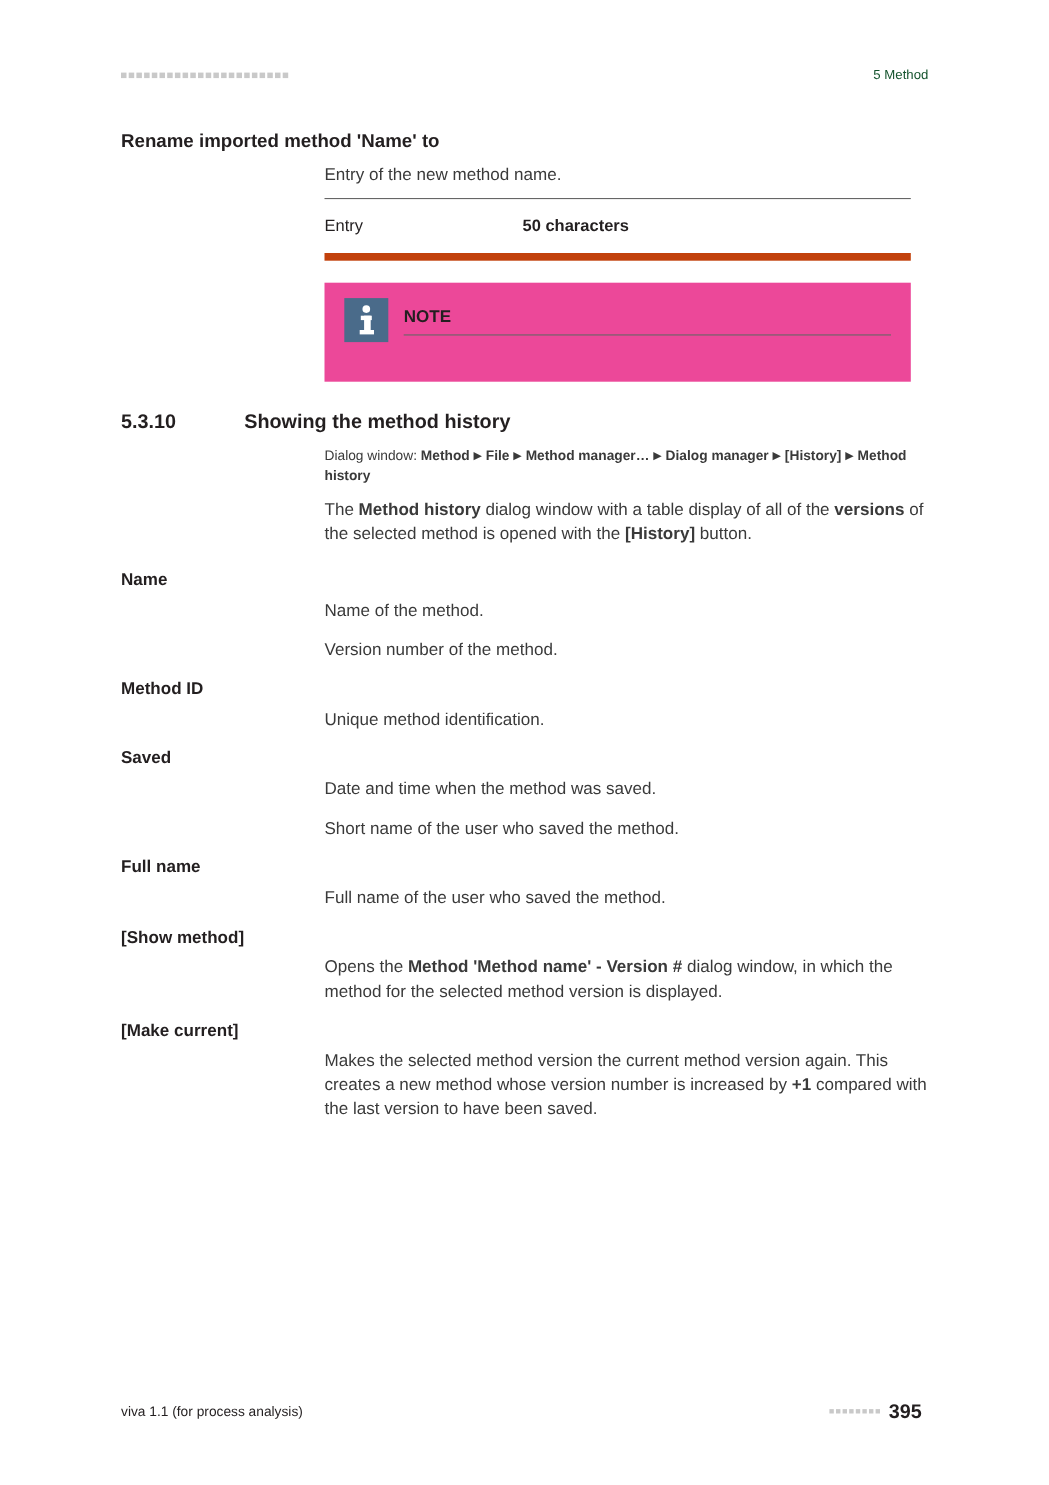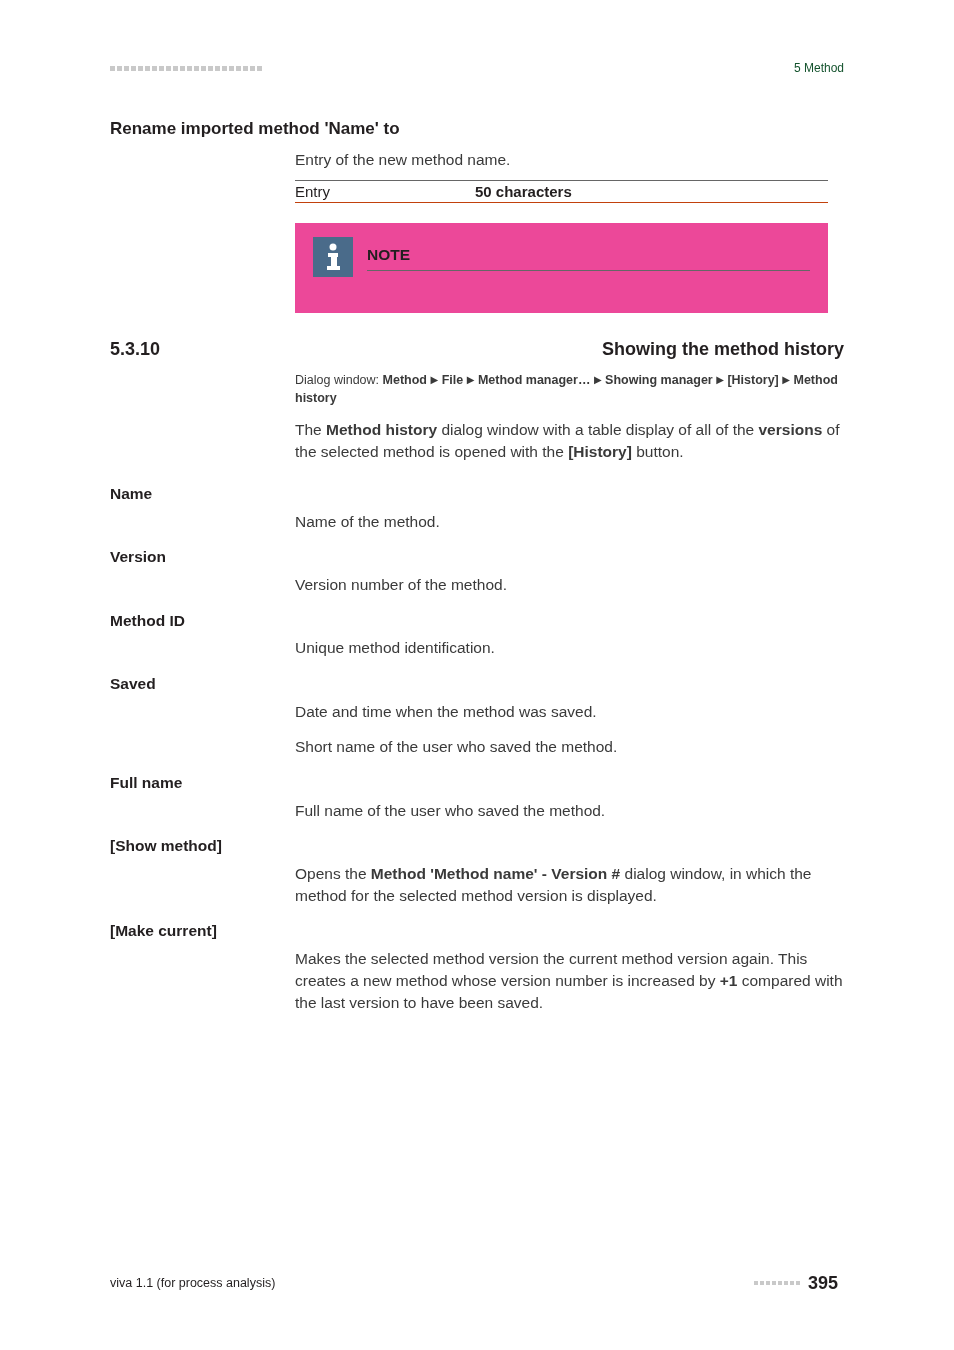--- a/index.html
+++ b/index.html
@@ -47,22 +47,22 @@
     margin-right: 0;
   }
   .body-text {
     font-size: 15.5px;
     color: #3a3a3a;
     margin-bottom: 10px;
   }
   .entry-row {
     display: flex;
     border-top: 1px solid #666;
-    border-bottom: 1px solid #c2410c;
-    padding: 0 0;
+    border-bottom: 7px solid #c2410c;
+    padding: 14px 0;
     margin-bottom: 20px;
     font-size: 15px;
   }
   .entry-row .label { width: 180px; }
   .entry-row .value { font-weight: 700; }
   .note-box {
     background: #ec4899;
     padding: 14px 18px 18px 18px;
     margin-bottom: 24px;
   }
@@ -89,25 +89,24 @@
   .note-title {
     font-weight: 700;
     font-size: 15.5px;
   }
   .note-body {
     font-size: 15.5px;
     color: #3a3a3a;
   }
   .section-row {
     display: flex;
-    gap: 28px;
+    gap: 40px;
     align-items: baseline;
     margin-top: 10px;
     margin-bottom: 10px;
-    justify-content: space-between;
   }
   .sec-num {
     font-weight: 800;
     font-size: 18px;
     width: 72px;
   }
   .sec-title {
     font-weight: 800;
     font-size: 18px;
   }
@@ -224,39 +223,38 @@
   </div>
 
   <div class="indent-block2">
     <div class="dialog-path">
       <span>Dialog window: </span><b>Method</b>
       <span class="triangle">▶</span>
       <b>File</b>
       <span class="triangle">▶</span>
       <b>Method manager…</b>
       <span class="triangle">▶</span>
-      <b>Showing manager</b>
+      <b>Dialog manager</b>
       <span class="triangle">▶</span>
       <b>[History]</b>
       <span class="triangle">▶</span>
       <b>Method history</b>
     </div>
 
     <div class="desc-intro">
       <span>The </span><b>Method history</b><span> dialog window with a table display of all of the </span><b>versions</b><span> of the selected method is opened with the </span><b>[History]</b><span> button.</span>
     </div>
   </div>
 
   <div class="field-row">
     <div class="field-label">Name</div>
     <div class="field-desc">Name of the method.</div>
   </div>
 
   <div class="field-row">
-    <div class="field-label">Version</div>
     <div class="field-desc">Version number of the method.</div>
   </div>
 
   <div class="field-row">
     <div class="field-label">Method ID</div>
     <div class="field-desc">Unique method identification.</div>
   </div>
 
   <div class="field-row">
     <div class="field-label">Saved</div>

